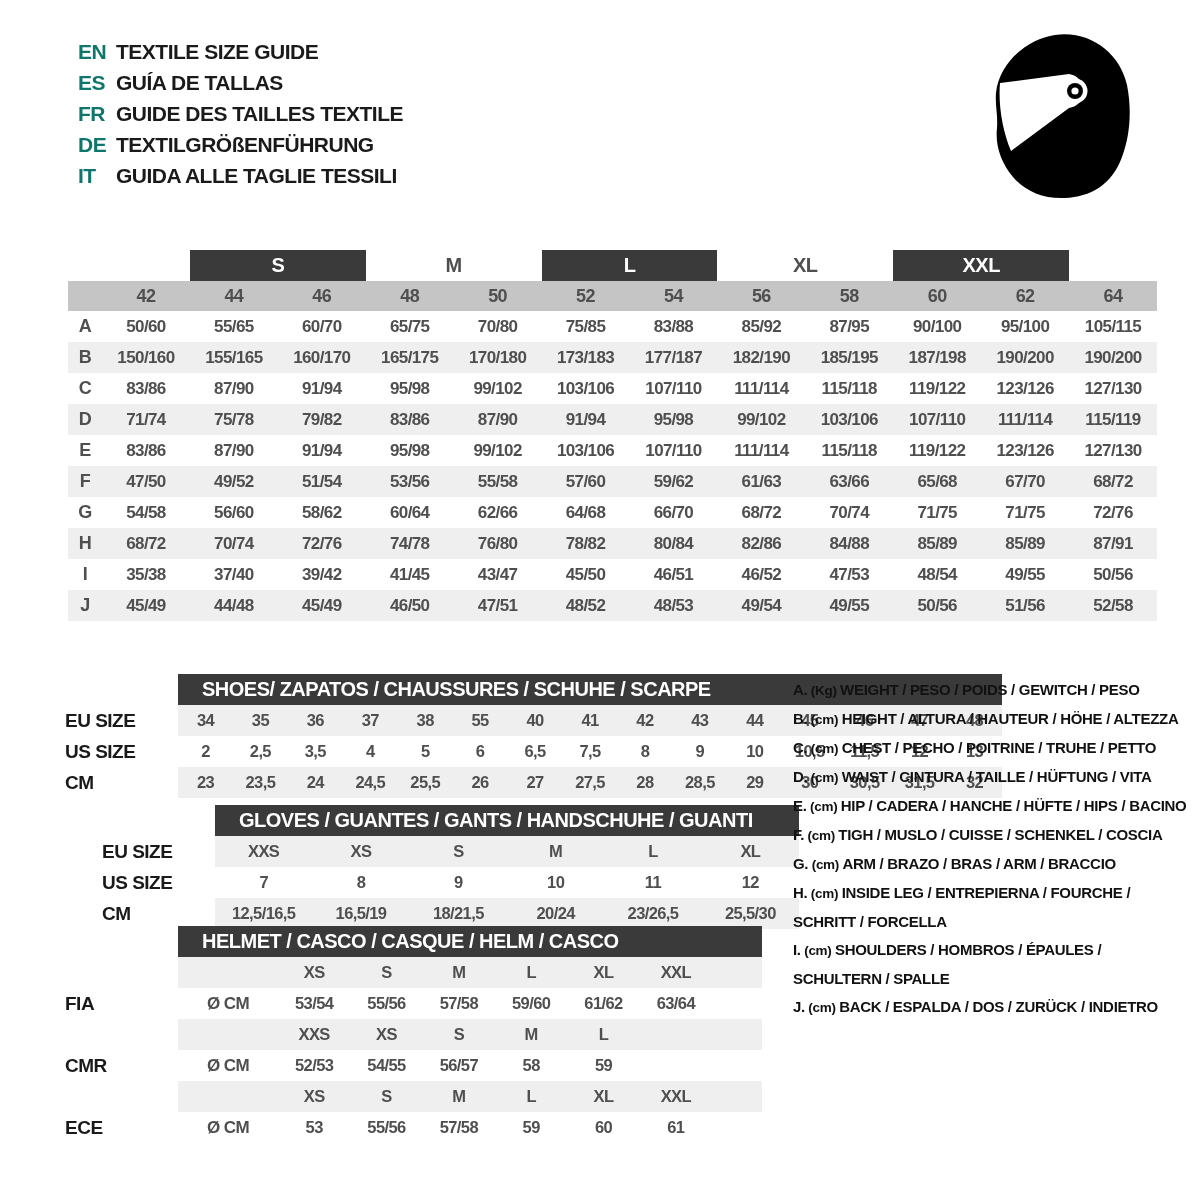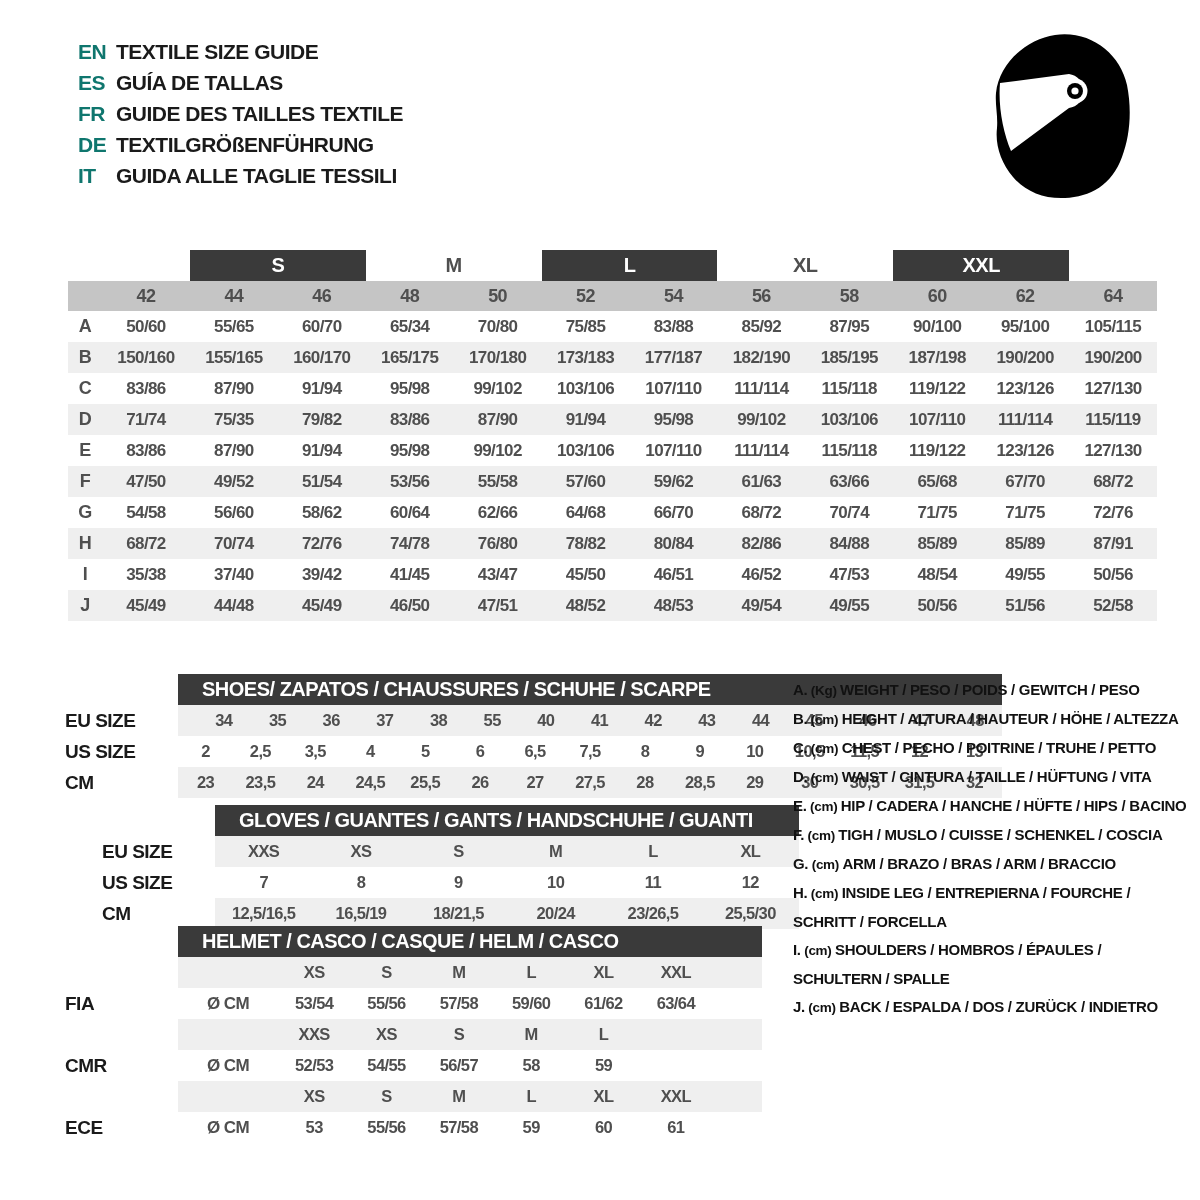--- a/index.html
+++ b/index.html
@@ -107,21 +107,21 @@
         <div class="mt-cell">58</div>
         <div class="mt-cell">60</div>
         <div class="mt-cell">62</div>
         <div class="mt-cell">64</div>
       </div>
       <div class="mt-grid mt-row">
         <div class="mt-cell mt-rowlabel">A</div>
         <div class="mt-cell">50/60</div>
         <div class="mt-cell">55/65</div>
         <div class="mt-cell">60/70</div>
-        <div class="mt-cell">65/34</div>
+        <div class="mt-cell">65/75</div>
         <div class="mt-cell">70/80</div>
         <div class="mt-cell">75/85</div>
         <div class="mt-cell">83/88</div>
         <div class="mt-cell">85/92</div>
         <div class="mt-cell">87/95</div>
         <div class="mt-cell">90/100</div>
         <div class="mt-cell">95/100</div>
         <div class="mt-cell">105/115</div>
       </div>
       <div class="mt-grid mt-row shaded">
@@ -150,21 +150,21 @@
         <div class="mt-cell">107/110</div>
         <div class="mt-cell">111/114</div>
         <div class="mt-cell">115/118</div>
         <div class="mt-cell">119/122</div>
         <div class="mt-cell">123/126</div>
         <div class="mt-cell">127/130</div>
       </div>
       <div class="mt-grid mt-row shaded">
         <div class="mt-cell mt-rowlabel">D</div>
         <div class="mt-cell">71/74</div>
-        <div class="mt-cell">75/35</div>
+        <div class="mt-cell">75/78</div>
         <div class="mt-cell">79/82</div>
         <div class="mt-cell">83/86</div>
         <div class="mt-cell">87/90</div>
         <div class="mt-cell">91/94</div>
         <div class="mt-cell">95/98</div>
         <div class="mt-cell">99/102</div>
         <div class="mt-cell">103/106</div>
         <div class="mt-cell">107/110</div>
         <div class="mt-cell">111/114</div>
         <div class="mt-cell">115/119</div>
@@ -261,21 +261,21 @@
       </div>
     </div>
 
   <div class="sec" id="shoes">
       <div class="sec-row">
         <div class="sec-label"></div>
         <div class="bar">SHOES/ ZAPATOS / CHAUSSURES / SCHUHE / SCARPE</div>
       </div>
       <div class="sec-row">
         <div class="sec-label">EU SIZE</div>
-        <div class="sec-content shaded" style="grid-template-columns: repeat(15, 1fr); padding-left: 19px;">
+        <div class="sec-content shaded" style="grid-template-columns: repeat(15, 1fr);">
           <div class="sec-cell">34</div>
           <div class="sec-cell">35</div>
           <div class="sec-cell">36</div>
           <div class="sec-cell">37</div>
           <div class="sec-cell">38</div>
           <div class="sec-cell">55</div>
           <div class="sec-cell">40</div>
           <div class="sec-cell">41</div>
           <div class="sec-cell">42</div>
           <div class="sec-cell">43</div>

